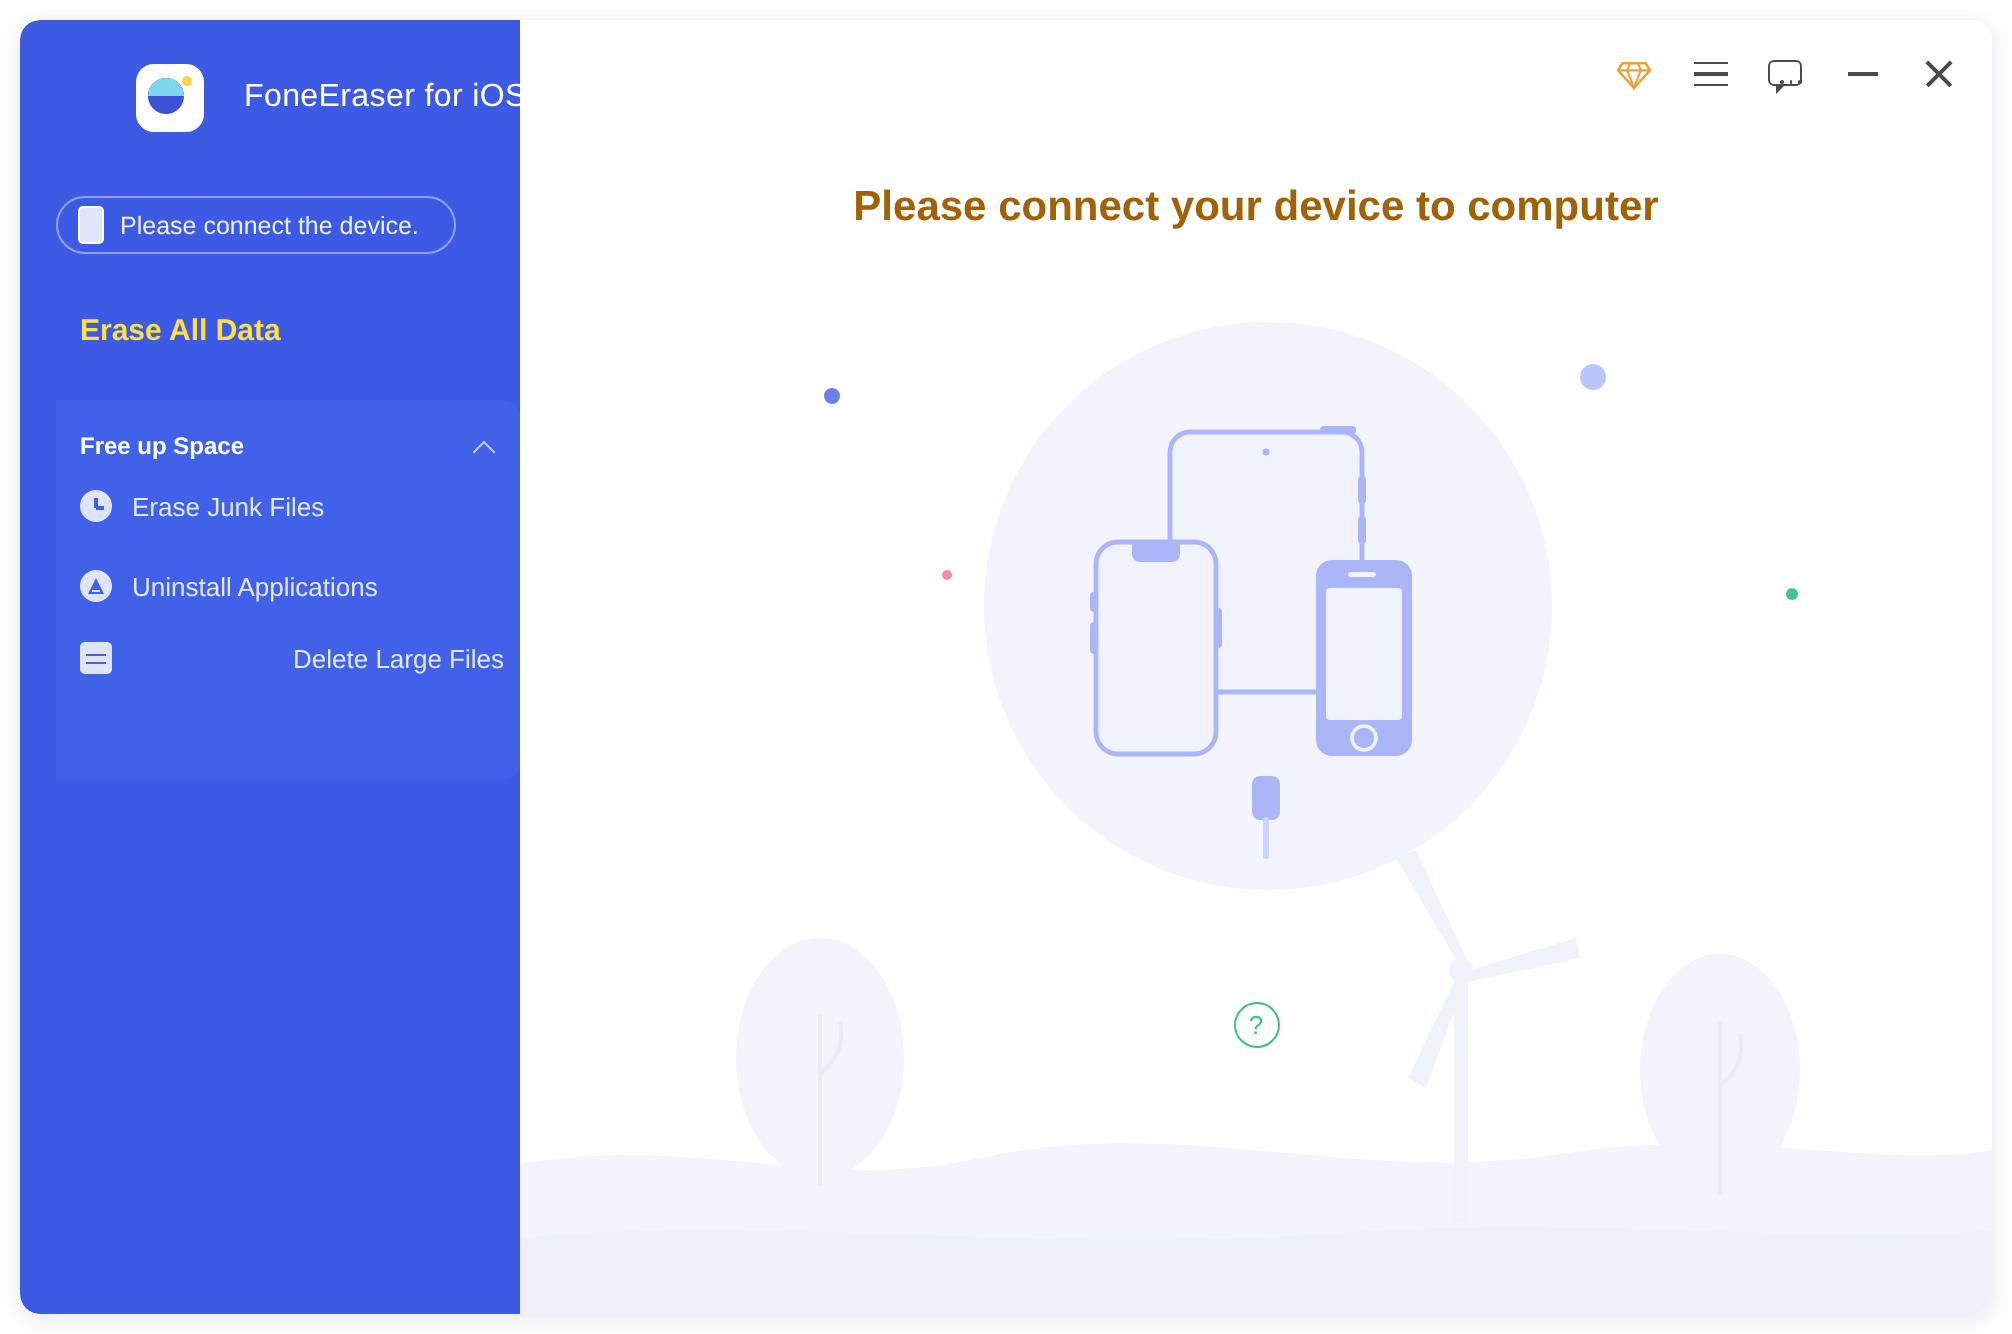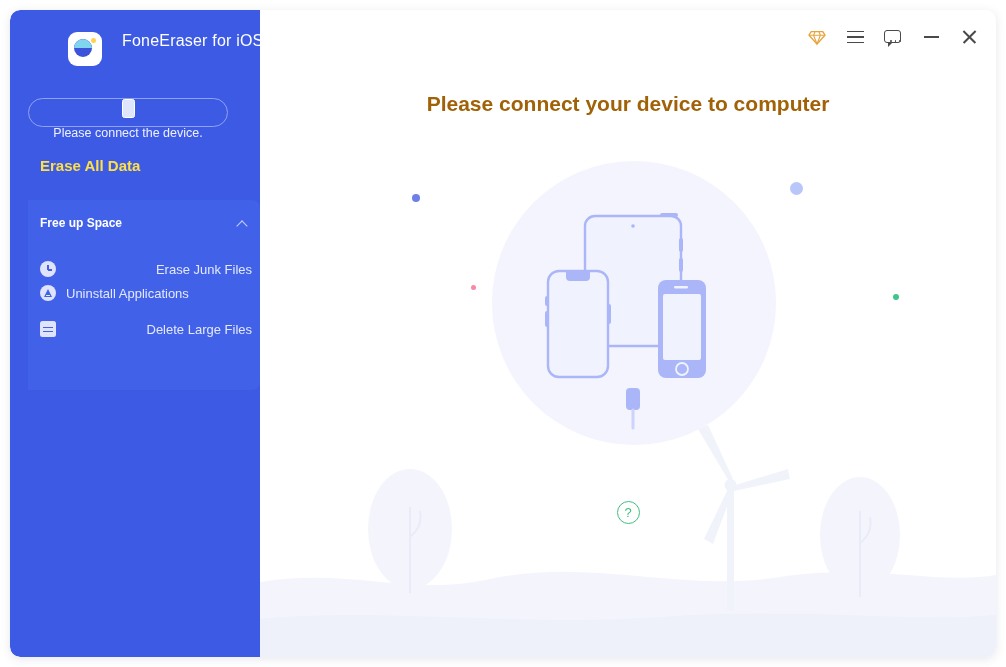--- a/index.html
+++ b/index.html
@@ -34,21 +34,21 @@
     background: #3d5ae4;
     border-radius: 10px 0 0 10px;
     overflow: hidden;
   }
 
   #brand-row {
     position: absolute;
     left: 18px;
     top: 22px;
     display: flex;
-    align-items: flex-start;
+    align-items: center;
     gap: 20px;
     padding-left: 40px;
   }
 
   #app-logo {
     width: 34px;
     height: 34px;
     border-radius: 9px;
     background: #ffffff;
     position: relative;
@@ -95,21 +95,20 @@
     top: 88px;
     width: 200px;
     height: 29px;
     border: 1px solid #8fa3f2;
     border-radius: 15px;
     display: flex;
     align-items: center;
     gap: 8px;
     padding: 0 10px;
     box-sizing: border-box;
-    flex-direction: column;
   }
   .phone-glyph {
     width: 11px;
     height: 17px;
     border: 1.4px solid #ffffff;
     border-radius: 2.5px;
     background: #dfe5fb;
     flex: none;
   }
   #device-status-text {
@@ -441,21 +440,21 @@
 
     <div id="erase-all-data">Erase All Data</div>
 
     <div id="free-up-panel">
 
       <div id="free-up-header">
         <span id="free-up-title">Free up Space</span>
         <span class="chevron-up"></span>
       </div>
 
-      <div class="menu-item" style="top:56px;justify-content:space-between;">
+      <div class="menu-item" style="top:40px;">
         <span class="m-icon icon-clock"></span>
         <span class="m-label">Erase Junk Files</span>
       </div>
 
       <div class="menu-item" style="top:80px;">
         <span class="m-icon icon-app"></span>
         <span class="m-label">Uninstall Applications</span>
       </div>
 
       <div class="menu-item" style="top:116px;justify-content:space-between;">

